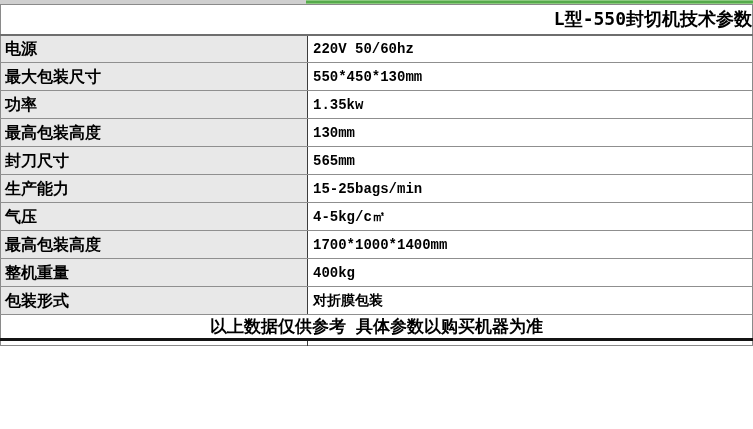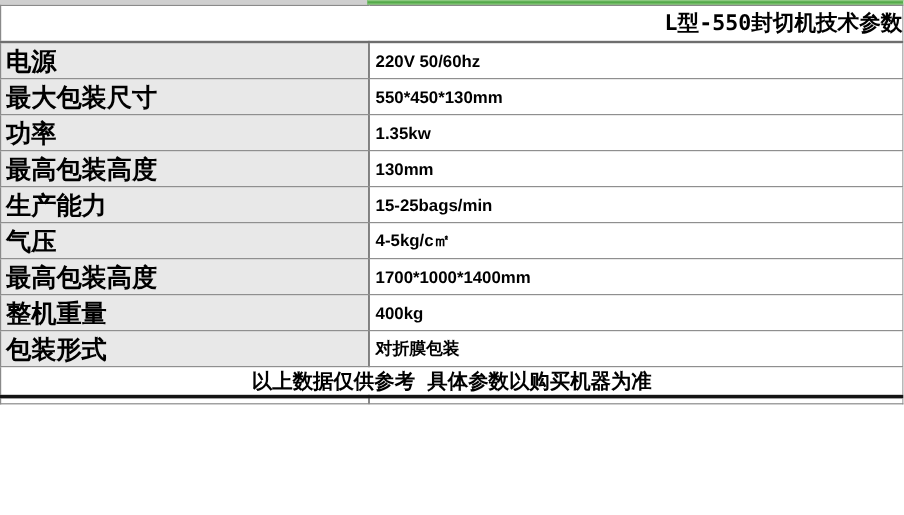--- a/index.html
+++ b/index.html
@@ -22,27 +22,27 @@
   td{box-sizing:border-box;padding:0;}
 
   td.title-cell{
     height:30px;text-align:right;vertical-align:middle;
     font-size:18px;font-weight:bold;color:#000;background:#fff;
     border-bottom:2px solid #6e6e6e;
     font-family:"DejaVu Sans Mono","Liberation Sans",monospace;
   }
   tr.data-row td{height:28px;border-bottom:1px solid #8f8f8f;vertical-align:middle;}
   td.label-cell{
-    background:#e8e8e8;color:#000;font-weight:bold;font-size:21px;
+    background:#e8e8e8;color:#000;font-weight:bold;font-size:16px;
     padding:1px 4px 0 4px;border-right:1px solid #3c3c3c;
   }
   td.value-cell{
     background:#ffffff;color:#000;font-weight:bold;font-size:14px;
     padding:1px 4px 0 5px;
-    font-family:Liberation Sans, sans-serif;
+    font-family:Liberation Mono, monospace;
   }
   td.footer-cell{
     height:24px;text-align:center;vertical-align:middle;background:#fff;
     font-size:17px;font-weight:bold;color:#000;
     border-top:1px solid #555;border-bottom:3px solid #141414;
     font-family:"DejaVu Sans Mono","Liberation Sans",monospace;
     margin-left:44px;
   }
   tr.sliver-row td{height:6px;background:#fff;border-bottom:none;}
   tr.sliver-row td.label-cell{background:#fff;border-right:1px solid #3c3c3c;}
@@ -78,20 +78,24 @@
   <tr class="data-row">
     <td class="label-cell">功率</td>
     <td class="value-cell">1.35kw</td>
   </tr>
 
   <tr class="data-row">
     <td class="label-cell">最高包装高度</td>
     <td class="value-cell">130mm</td>
   </tr>
 
+  <tr class="data-row">
+    <td class="label-cell">封刀尺寸</td>
+    <td class="value-cell">565mm</td>
+  </tr>
 
 
   <tr class="data-row">
     <td class="label-cell">生产能力</td>
     <td class="value-cell">15-25bags/min</td>
   </tr>
 
   <tr class="data-row">
     <td class="label-cell">气压</td>
     <td class="value-cell">4-5kg/c㎡</td>

